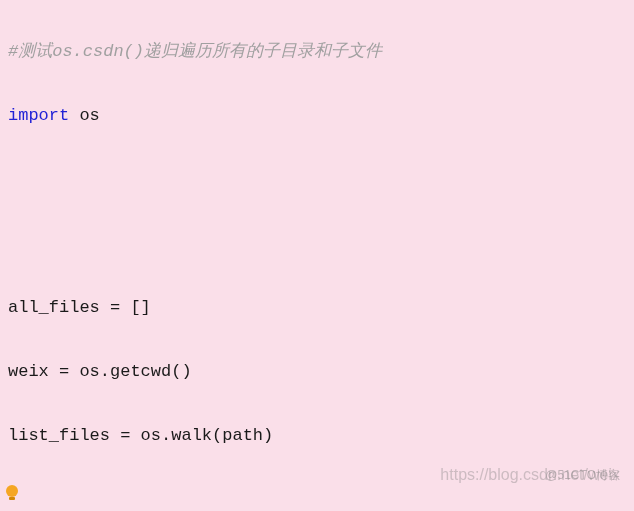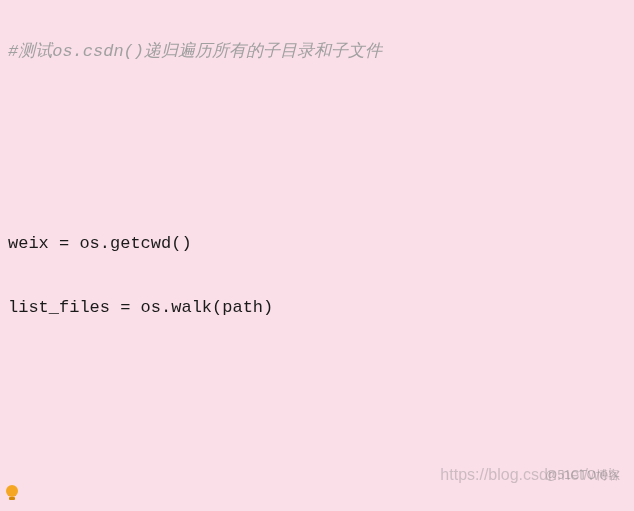--- a/index.html
+++ b/index.html
@@ -55,22 +55,24 @@
       height: 3px;
       background: #d48806;
       border-radius: 1px;
     }
   </style>
 </head>
 <body>
 
 <div class="code-block">
 <span class="line"><span class="comment">#测试os.csdn()递归遍历所有的子目录和子文件</span></span>
+<span class="line"><span class="keyword">import</span><span class="default"> os</span></span>
 <span class="line"></span>
 <span class="line"></span>
+<span class="line"><span class="default">all_files = []</span></span>
 <span class="line"><span class="default">weix = os.getcwd()</span></span>
 <span class="line"><span class="default">list_files = os.walk(path)</span></span>
 <span class="line"></span>
 
 
 
 
 
 
 

